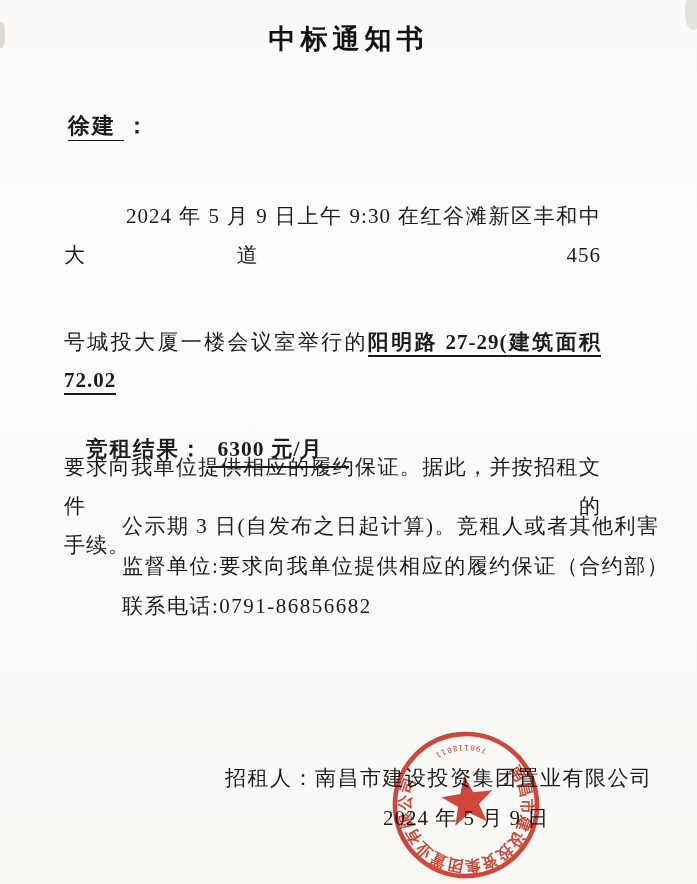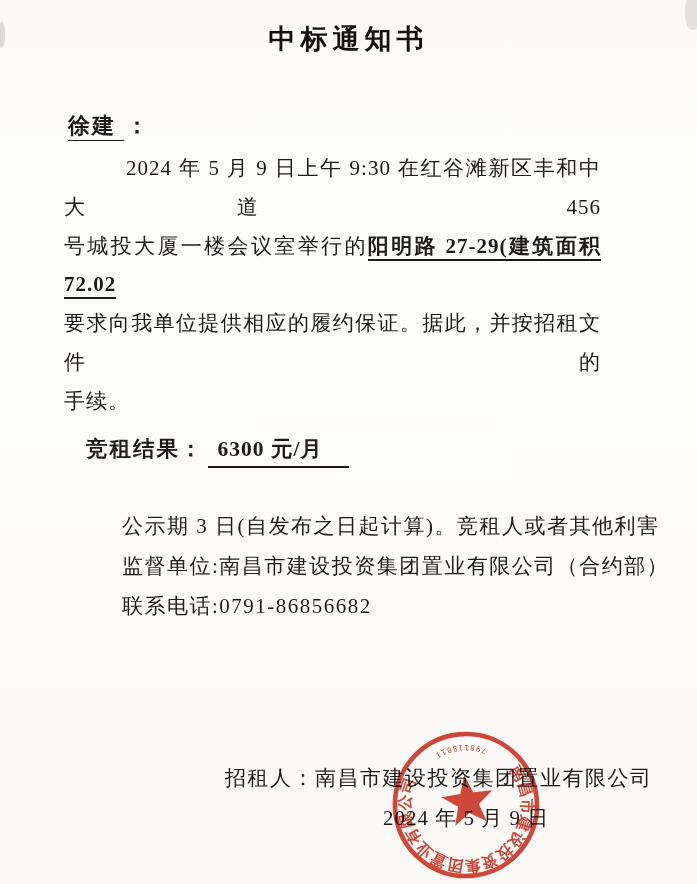--- a/index.html
+++ b/index.html
@@ -35,21 +35,21 @@
 
   .para1{
     position:absolute; left:64px; top:149px; width:537px;
     font-size:21px; line-height:38.8px; letter-spacing:1px;
   }
   .para2{
     position:absolute; left:62px; top:506px; width:540px;
     font-size:21px; line-height:40px; letter-spacing:1.5px;
   }
   .tline{ white-space:nowrap; }
-  .tline.just{ white-space:normal; text-align:justify; text-align-last:justify; text-justify:inter-character; }
+  .tline.just{ white-space:normal; text-align:justify; text-align-last:justify; text-justify:inter-character;margin-top:48px; }
   .tline.ind{ text-indent:60px; }
   .para1 .tline.ind{ text-indent:62px; }
   .em{
     font-weight:700;
     border-bottom:2.2px solid var(--ink);
     padding-bottom:1px;
   }
 
   .result-line{
     position:absolute; left:86px; top:434px;
@@ -99,21 +99,21 @@
       <div class="tline just"><span>要求向我单位提供相应的履约保证。据此，并按招租文件的</span></div>
       <div class="tline"><span>手续。</span></div>
     </div>
 
   <div class="result-line">
     <span class="result-label">竞租结果：</span><span class="result-value">6300 元/月</span>
   </div>
 
   <div class="para2">
       <div class="tline ind"><span>公示期 3 日(自发布之日起计算)。竞租人或者其他利害</span></div>
-      <div class="tline ind"><span>监督单位:南昌市建设投资集团置业有限公司（合约部）</span></div>
+      <div class="tline ind"><span>监督单位:要求向我单位提供相应的履约保证（合约部）</span></div>
       <div class="tline ind"><span>联系电话:0791-86856682</span></div>
     </div>
 
   <div class="signer">招租人：南昌市建设投资集团置业有限公司</div>
 
   <div class="date">2024 年 5 月 9 日</div>
 
   <svg class="stamp" viewBox="0 0 160 160" xmlns="http://www.w3.org/2000/svg">
     <g transform="rotate(174 80 80)">
       <circle cx="80" cy="80" r="71" fill="none" style="stroke:var(--stamp)" stroke-width="4.6"></circle>

